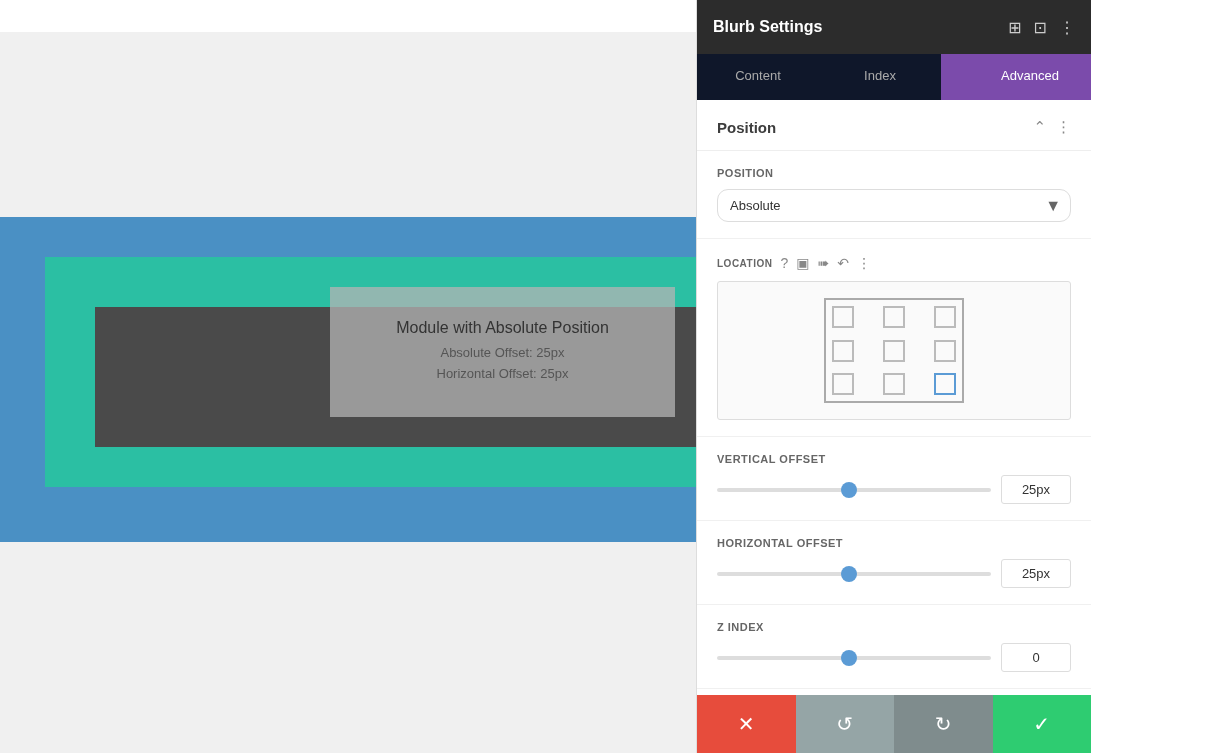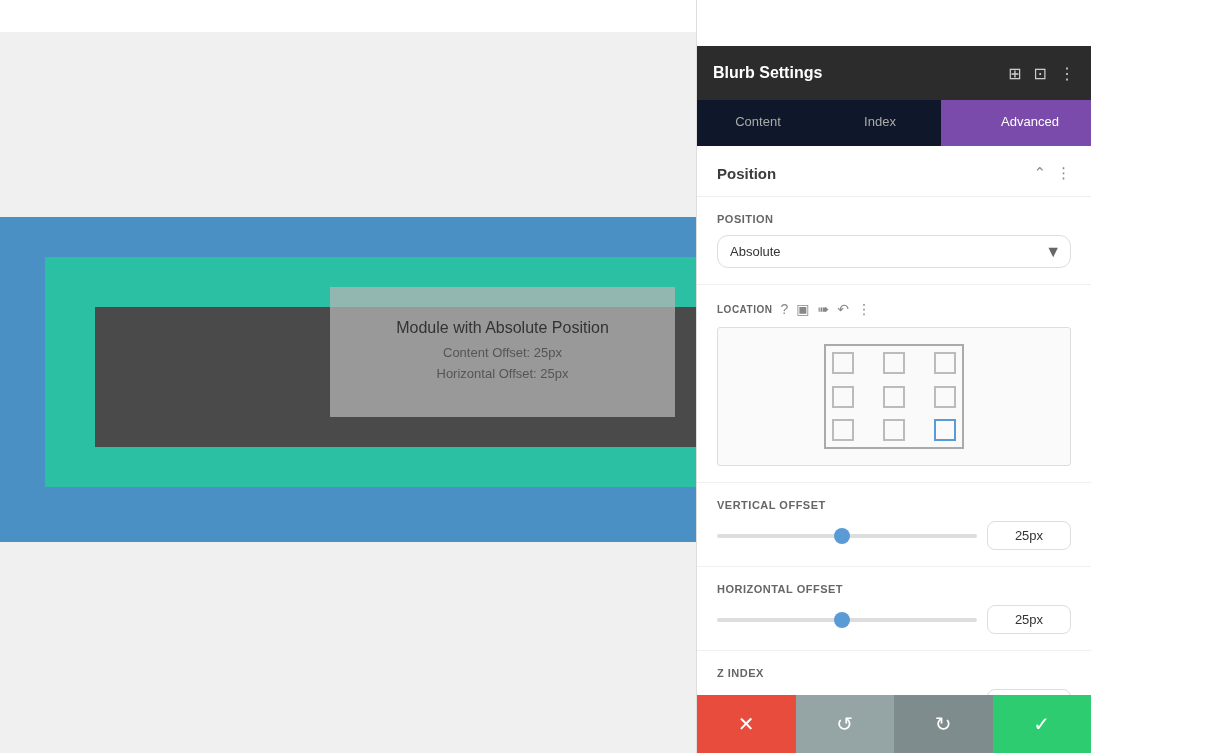--- a/index.html
+++ b/index.html
@@ -90,21 +90,20 @@
     
     .panel-header {
       background: #2c2c2c;
       color: #fff;
       display: flex;
       align-items: center;
       justify-content: space-between;
       padding: 0 16px;
       height: 54px;
       flex-shrink: 0;
-      margin-top: 46px;
     }
 
     .panel-header-title {
       font-size: 16px;
       font-weight: 600;
       color: #fff;
     }
 
     .panel-header-icons {
       display: flex;
@@ -289,24 +288,24 @@
     .grid-cell[data-pos="br"] { bottom: 6px; right: 6px; border-color: #5b9bd5; }
 
     
     .slider-row {
       display: flex;
       align-items: center;
       gap: 10px;
     }
 
     .slider-input-box {
-      width: 84px;
+      width: 70px;
       padding: 6px 8px;
       border: 1px solid #ddd;
-      border-radius: 8px;
+      border-radius: 3px;
       font-size: 13px;
       color: #333;
       text-align: center;
       background: #fff;
     }
 
     input[type=range] {
       -webkit-appearance: none;
       flex: 1;
       height: 4px;
@@ -355,21 +354,21 @@
 </head>
 <body>
 
 <div class="canvas-area">
   <div class="canvas-bg-blue"></div>
   <div class="canvas-teal-box"></div>
   <div class="canvas-dark-box"></div>
   <div class="canvas-module-overlay">
     <div class="title">Module with Absolute Position</div>
     <div class="subtitle">
-      <span>Content Offset: 25px</span><br>
+      <span>Absolute Offset: 25px</span><br>
       <span>Horizontal Offset: 25px</span>
     </div>
   </div>
 </div>
 
 <div class="settings-panel">
 
   <div class="panel-header">
     <span class="panel-header-title">Blurb Settings</span>
     <div class="panel-header-icons">

